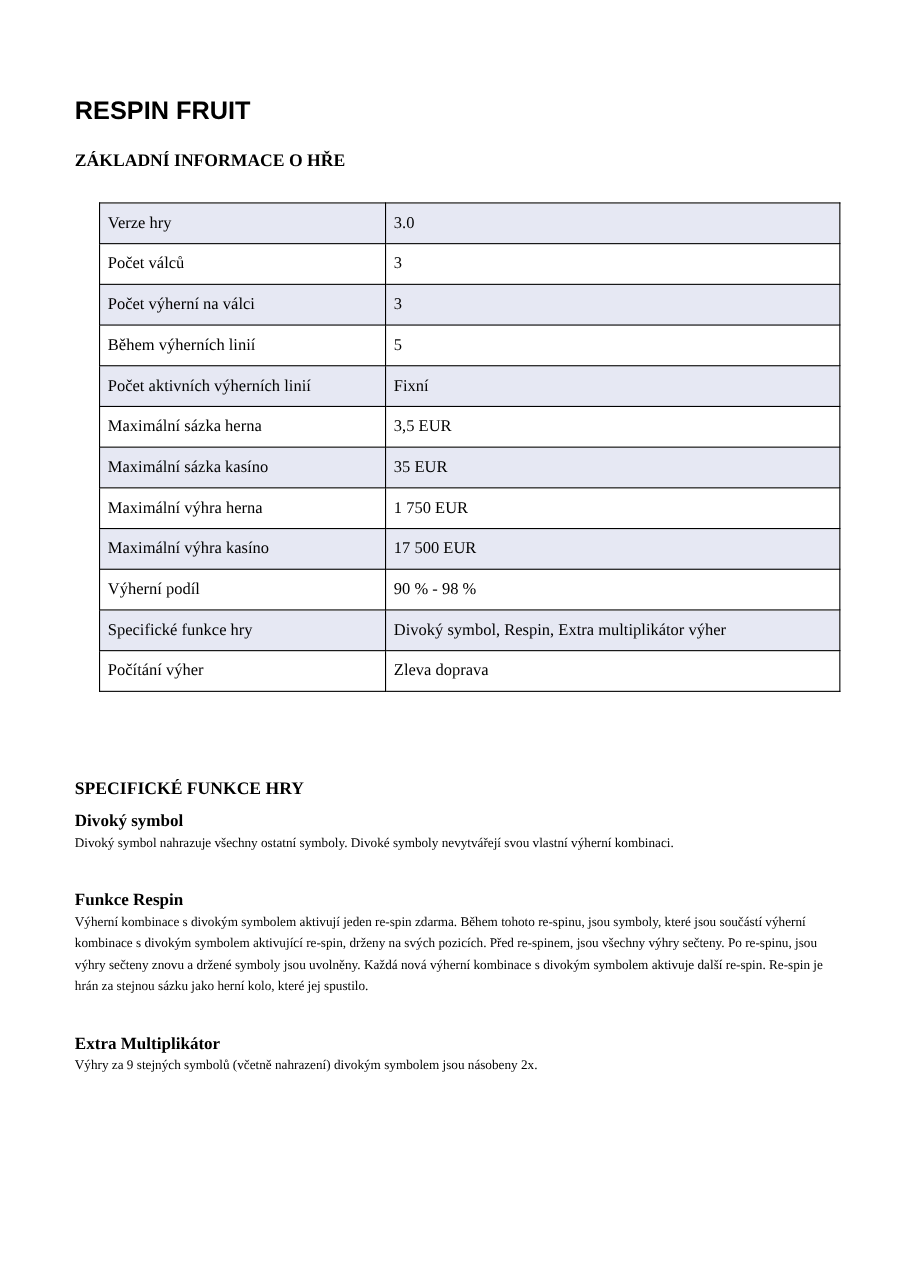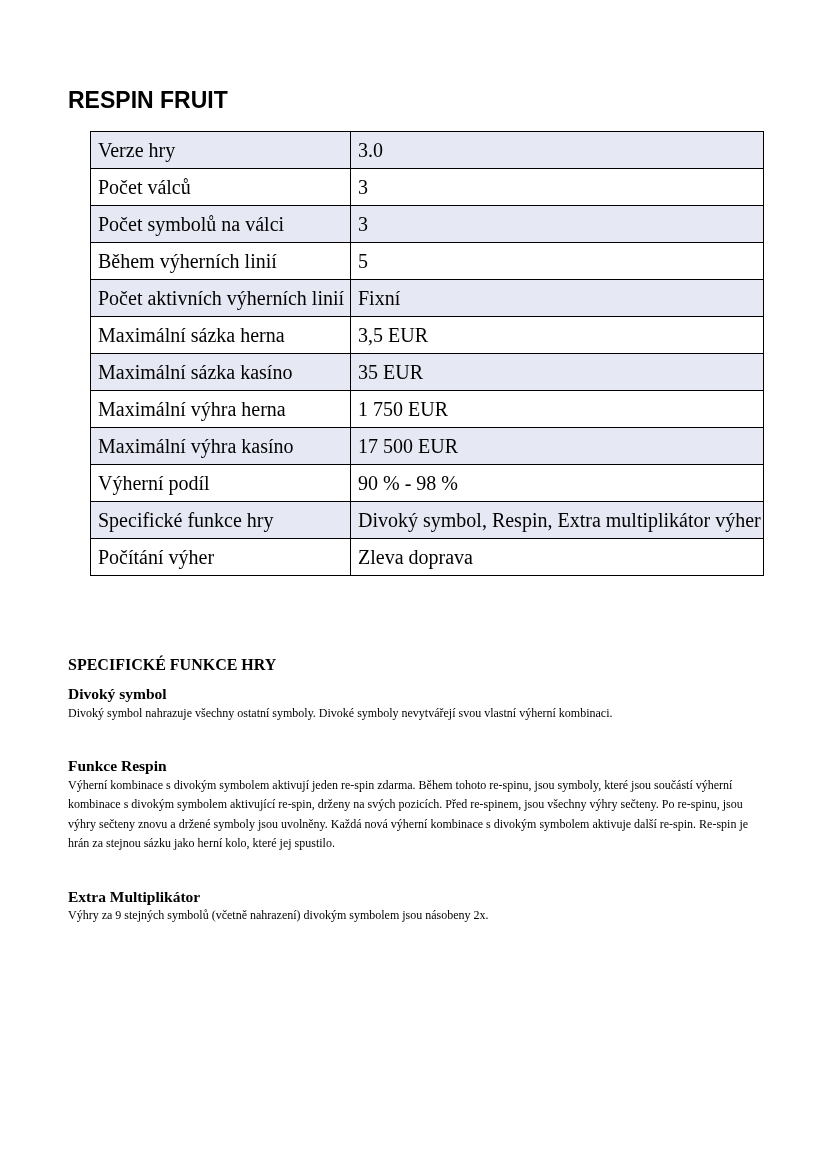--- a/index.html
+++ b/index.html
@@ -31,25 +31,25 @@
   }
   .section-heading {
     margin: 23px 0 0 0;
     font-family: "Liberation Serif", serif;
     font-weight: bold;
     font-size: 16px;
     line-height: 19px;
     color: #000000;
   }
   .info-table {
-    margin: 17px 0 0 22px;
+    margin: 28px 0 0 22px;
     width: 673px;
     border-collapse: collapse;
     table-layout: fixed;
-    font-size: 20px;
+    font-size: 15px;
   }
   .info-table td {
     border: 1px solid #000000;
     height: 36px;
     padding: 0 6px 0 7px;
     vertical-align: middle;
     overflow: hidden;
     white-space: nowrap;
   }
   .info-table col.c1 { width: 260px; }
@@ -79,37 +79,38 @@
   }
 </style>
 </head>
 <body>
 
 <div class="page">
   <div class="content">
 
     <h1 class="doc-title">RESPIN FRUIT</h1>
 
+    <h2 class="section-heading">ZÁKLADNÍ INFORMACE O HŘE</h2>
 
     <table class="info-table">
       <colgroup>
           <col class="c1">
           <col class="c2">
         </colgroup>
       <tbody>
         <tr>
           <td>Verze hry</td>
           <td>3.0</td>
         </tr>
         <tr>
           <td>Počet válců</td>
           <td>3</td>
         </tr>
         <tr>
-          <td>Počet symbolů na válci</td>
+          <td>Počet výherní na válci</td>
           <td>3</td>
         </tr>
         <tr>
           <td>Během výherních linií</td>
           <td>5</td>
         </tr>
         <tr>
           <td>Počet aktivních výherních linií</td>
           <td>Fixní</td>
         </tr>

